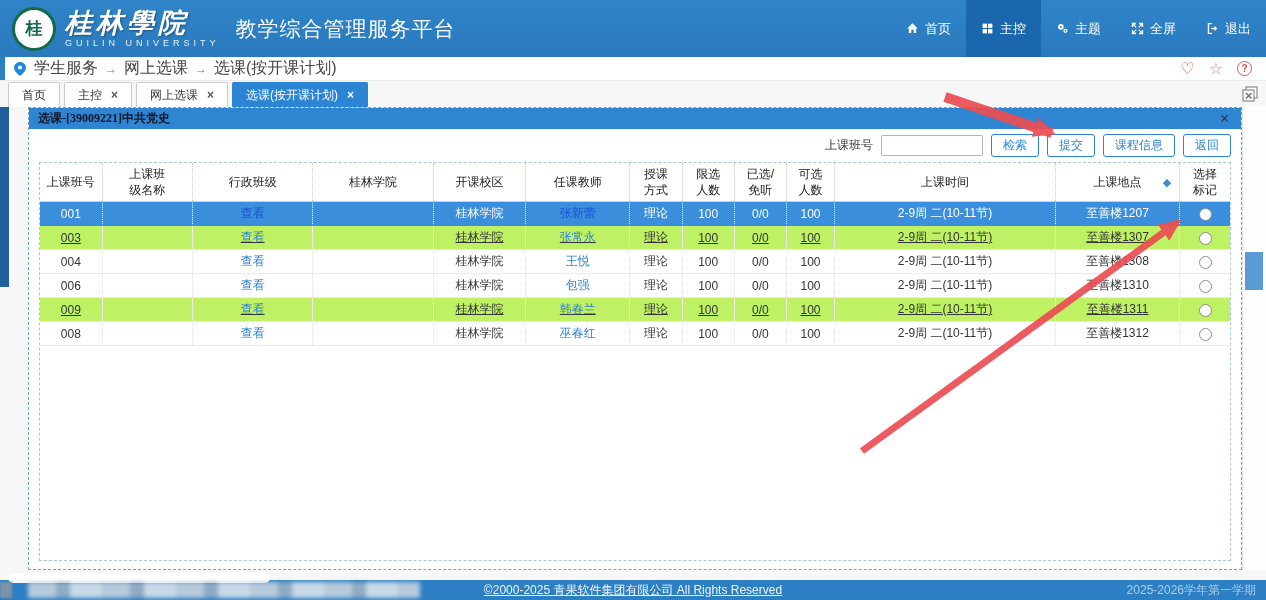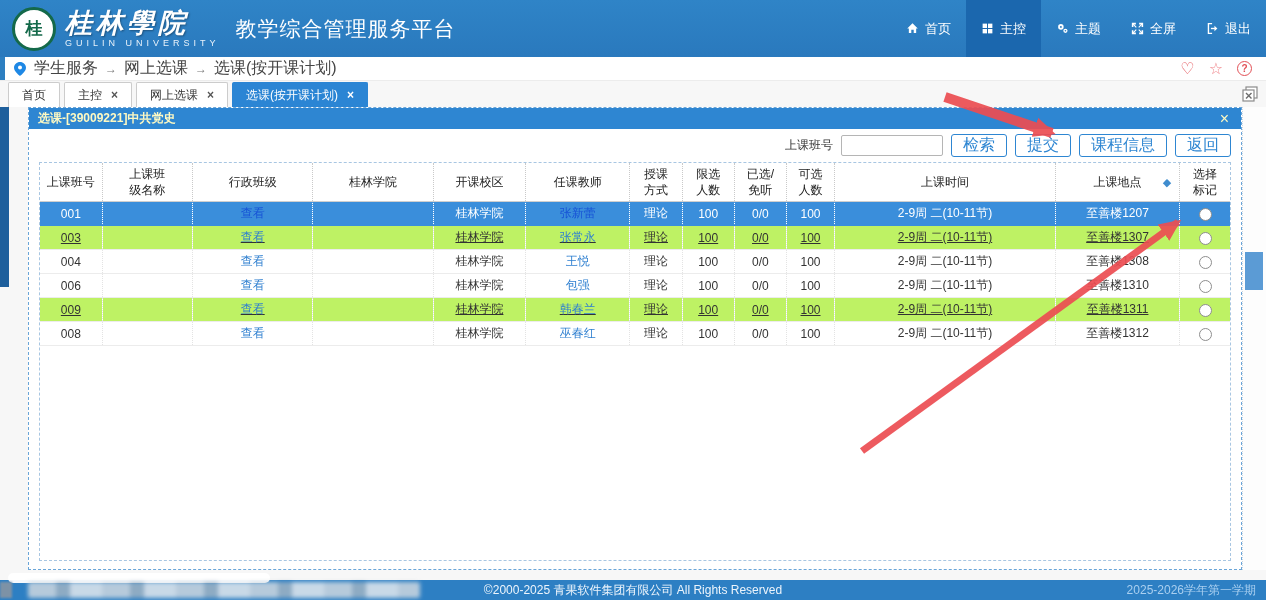--- a/index.html
+++ b/index.html
@@ -48,27 +48,27 @@
 
   
   .content-bg{position:absolute;left:0;top:107px;right:0;bottom:20px;background:#f7f7f7;}
   .left-strip{position:absolute;left:0;top:107px;width:9px;height:180px;background:#1e5f9c;}
   .sliver{position:absolute;right:0;top:107px;width:23px;height:463px;background:#fdfdfd;border-left:1px dotted #c9d6e2;}
   .sliver-blue{position:absolute;right:3px;top:252px;width:18px;height:38px;background:#5b9bd5;}
 
   
   .modal{position:absolute;left:28px;top:107px;width:1214px;height:463px;background:#fff;
     border:1px dashed #6aa5d8;box-sizing:border-box;display:flex;flex-direction:column;z-index:5;}
-  .modal-title{height:21px;flex:0 0 21px;background:#2e86d2;color:#fef9c3;display:flex;align-items:center;
-    padding:0 9px;font-size:12px;font-weight:bold;}
+  .modal-title{height:21px;flex:0 0 21px;background:#2e86d2;color:#0f172a;display:flex;align-items:center;
+    padding:0 9px;font-size:12px;font-weight:bold;font-family:Liberation Serif, serif;}
   .modal-close{margin-left:auto;font-size:16px;line-height:1;cursor:pointer;padding:0 3px;font-weight:normal;}
   .toolbar{height:33px;flex:0 0 33px;display:flex;align-items:center;justify-content:flex-end;gap:8px;padding:0 10px;}
   .toolbar label{font-size:12px;color:#333;}
   .toolbar input{width:92px;height:19px;border:1px solid #b5b5b5;border-radius:2px;font-size:12px;padding:0 4px;}
-  .btn{height:23px;border:1px solid #2e86d2;background:#fff;color:#2e86d2;font-size:16px;
+  .btn{height:23px;border:1px solid #2e86d2;background:#fff;color:#2e86d2;font-size:12px;
     border-radius:3px;padding:0 11px;cursor:pointer;font-family:inherit;}
   .grid-wrap{flex:1;margin:0 10px 8px 10px;border:1px dashed #a8c6e2;overflow:hidden;background:#fff;}
 
   
   table.grid{width:100%;border-collapse:collapse;table-layout:fixed;font-size:12px;}
   table.grid th{height:38px;font-weight:400;color:#222;background:#fff;
     border-right:1px dotted #c9c9c9;border-bottom:1px solid #cfcfcf;
     line-height:1.35;white-space:pre-line;text-align:center;position:relative;padding:0 2px;}
   table.grid th:last-child{border-right:none;}
   table.grid td{height:23px;padding:0 7px;border-right:1px dotted #e3e3e3;border-bottom:1px solid #ececec;
@@ -78,21 +78,21 @@
   tr.selected td{background:#3a8edb;color:#fff;border-right-color:#4d99e0;border-bottom-color:#3a8edb;}
   td.ta-l{text-align:left;} td.ta-r{text-align:right;}
   .lnk{color:#2e7fd0;cursor:pointer;}
   tr.selected .lnk{color:#1753d6;}
   .sort-ic{position:absolute;right:8px;top:12px;color:#3f8cce;font-size:11px;}
   .radio{display:inline-block;width:11px;height:11px;border:1px solid #8e8e8e;border-radius:50%;
     background:#fff;vertical-align:middle;cursor:pointer;}
 
   
   .footer{position:absolute;left:0;bottom:0;width:100%;height:20px;background:#2d7fc3;
-    display:flex;align-items:center;justify-content:center;color:#ecf4fc;font-size:12px;z-index:6;}
+    display:flex;align-items:center;justify-content:center;color:#ecf4fc;font-size:12px;z-index:6;text-decoration:underline;}
   .semester{position:absolute;right:10px;color:#a9cff0;font-size:12px;}
   .blur-a{position:absolute;left:8px;bottom:17px;width:262px;height:10px;background:#fff;border-radius:5px;opacity:.95;z-index:7;}
   .blur-b{position:absolute;left:28px;bottom:2px;width:392px;height:16px;z-index:8;border-radius:2px;
     background:repeating-linear-gradient(90deg,#cfd8e0 0 28px,#9fb3c4 28px 42px,#e4e9ee 42px 74px);
     filter:blur(2px);opacity:.85;}
   .blur-c{position:absolute;left:0;bottom:2px;width:12px;height:16px;background:#7d92a6;filter:blur(1px);z-index:8;}
 
   
   .arrows{position:absolute;left:0;top:0;width:1266px;height:600px;z-index:40;pointer-events:none;}
 </style>

